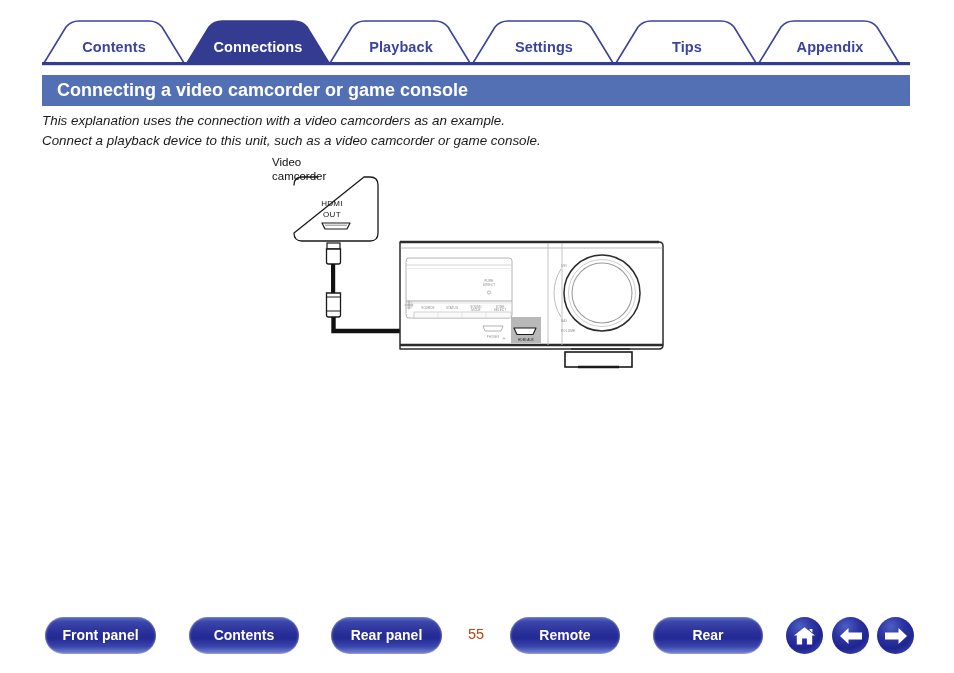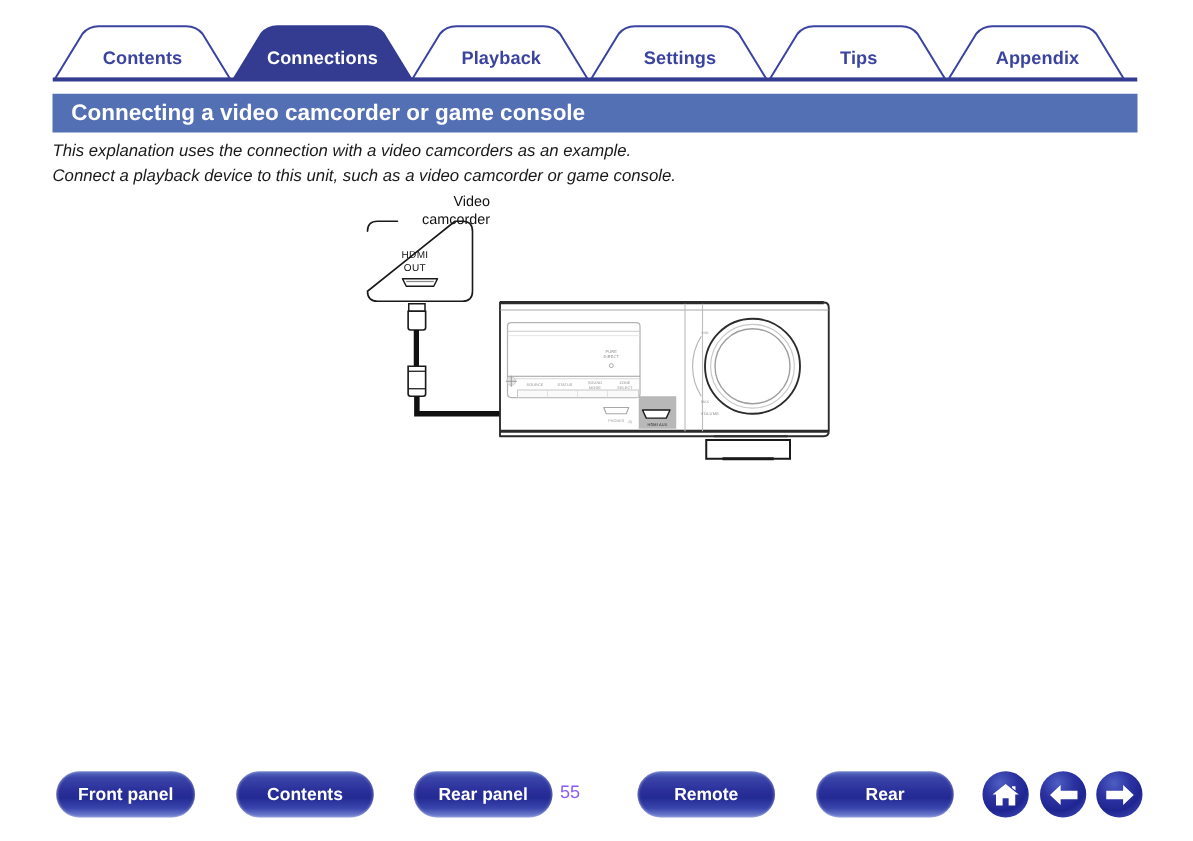--- a/index.html
+++ b/index.html
@@ -84,21 +84,21 @@
     height: 235px;
   }
   #diagram svg { display: block; }
 
   .cam-title {
     position: absolute;
     left: 332px;
     top: 156px;
     width: 120px;
     transform: translateX(-50%);
-    text-align: right;
+    text-align: left;
     font-size: 11.5px;
     line-height: 13.5px;
     color: #111;
   }
   .port-label {
     position: absolute;
     left: 332px;
     top: 199px;
     width: 90px;
     transform: translateX(-50%);
@@ -152,25 +152,25 @@
         #1f2590 62%,
         #3b46b4 88%,
         #8b98dd 100%);
     display: flex;
     align-items: center;
     justify-content: center;
   }
   .circ-btn svg { display: block; }
   #page-number {
     position: absolute;
-    left: 456px;
+    left: 476px;
     top: 9px;
     transform: translateX(-50%);
     font-size: 14.5px;
-    color: #8b5cf6;
+    color: #c2410c;
   }
 </style>
 </head>
 <body>
 
 <div id="tab-bar">
   <svg width="868" height="50" viewBox="0 0 868 50" xmlns="http://www.w3.org/2000/svg">
 
     <g fill="#ffffff" stroke="#3a44a0" stroke-width="1.6" stroke-linejoin="round">
       <path d="M 2 47 L 24 11 Q 29 5 37 5 L 107 5 Q 115 5 120 11 L 142 47 Z"></path>

